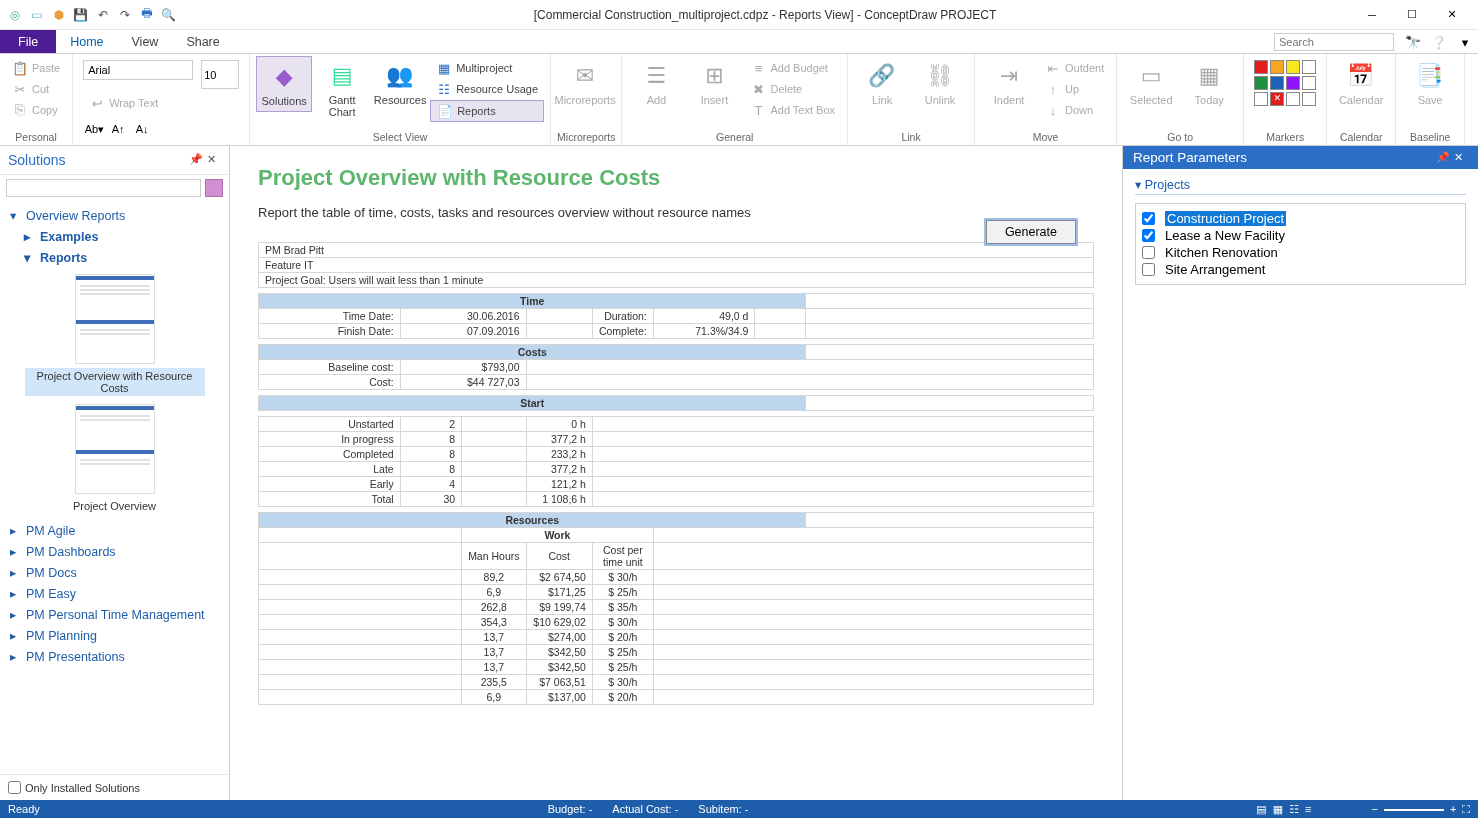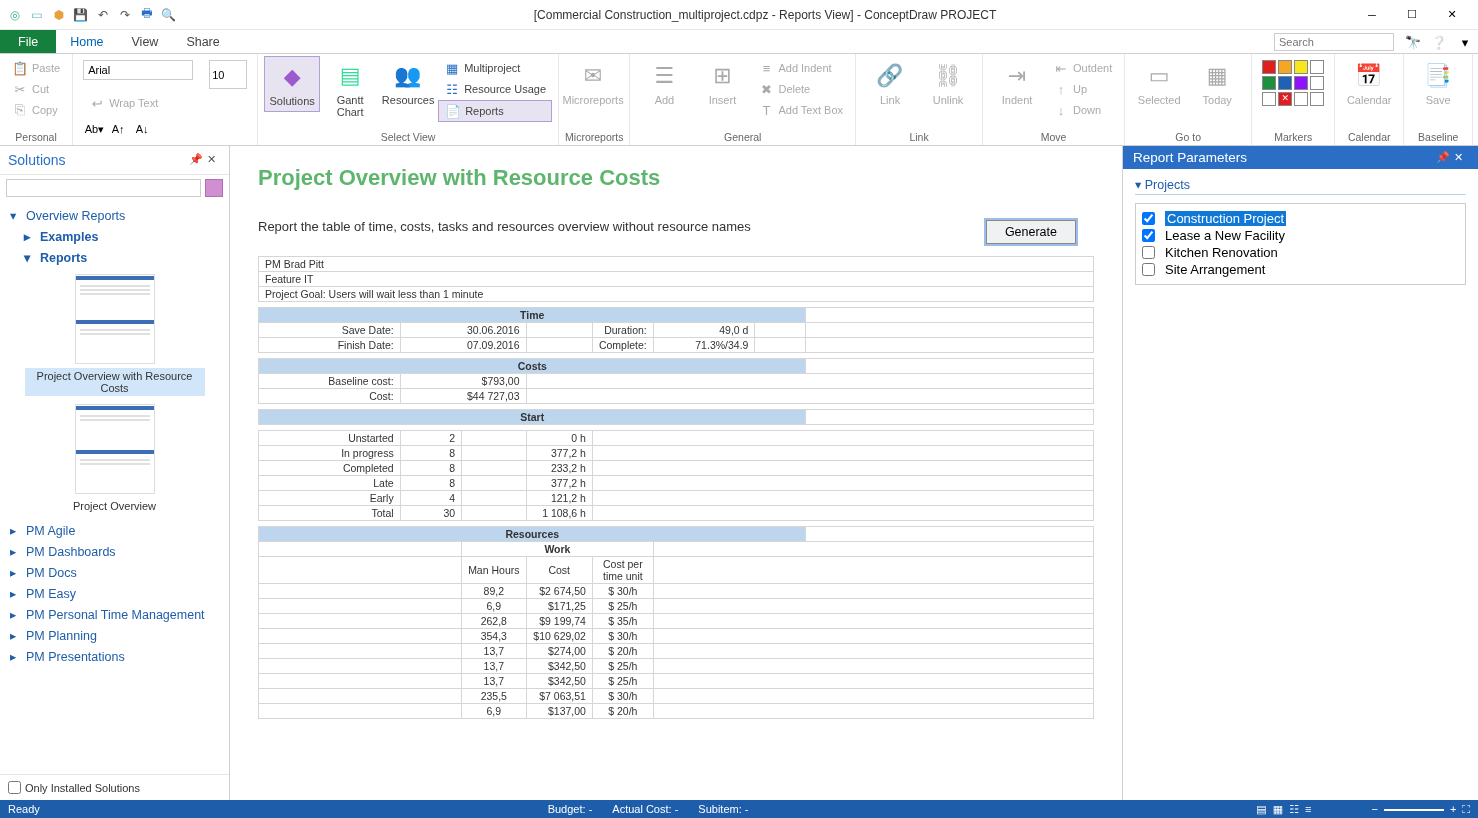--- a/index.html
+++ b/index.html
@@ -5,21 +5,21 @@
 * { margin: 0; padding: 0; box-sizing: border-box; font-family: "Segoe UI", Arial, sans-serif; }
 html, body { width: 1478px; height: 818px; overflow: hidden; background: #fff; }
 .titlebar { height: 30px; display: flex; align-items: center; background: #fff; border-bottom: 1px solid #e6e6e6; }
 .qat { display: flex; gap: 4px; padding: 0 6px; }
 .qat-btn { width: 18px; height: 18px; display: flex; align-items: center; justify-content: center; font-size: 12px; color: #555; cursor: pointer; }
 .title-text { flex: 1; text-align: center; font-size: 12px; color: #333; }
 .win-controls { display: flex; gap: 12px; padding: 0 12px; }
 .win-btn { width: 28px; height: 22px; display: flex; align-items: center; justify-content: center; font-size: 11px; cursor: pointer; }
 
 .menubar { height: 24px; display: flex; align-items: stretch; background: #fff; border-bottom: 1px solid #d0d0d0; }
-.file-tab { background: #15803d; color: #fff; padding: 0 18px; display: flex; align-items: center; font-size: 12.5px; cursor: pointer; }
+.file-tab { background: #4c1d95; color: #fff; padding: 0 18px; display: flex; align-items: center; font-size: 12.5px; cursor: pointer; }
 .menu-tab { padding: 0 14px; display: flex; align-items: center; font-size: 12.5px; color: #444; cursor: pointer; }
 .menu-tab.active { color: #0063b1; }
 .menu-spacer { flex: 1; }
 .search-box { width: 120px; height: 18px; border: 1px solid #ccc; margin: 3px 6px; font-size: 11px; padding: 0 4px; color: #aaa; }
 .menu-icon-btn { width: 20px; height: 20px; margin: 2px 3px; font-size: 13px; display: flex; align-items: center; justify-content: center; cursor: pointer; }
 
 .ribbon { height: 92px; display: flex; background: #fff; border-bottom: 1px solid #d0d0d0; }
 .ribbon-group { display: flex; flex-direction: column; border-right: 1px solid #e8e8e8; padding: 2px 6px 0; }
 .ribbon-group-body { flex: 1; display: flex; align-items: flex-start; gap: 2px; }
 .ribbon-group-label { font-size: 10.5px; color: #666; text-align: center; padding: 1px 0 2px; }
@@ -57,21 +57,21 @@
 .thumb-bar { height: 4px; background: #3d6db5; margin: 1px 0; }
 .thumb-lines { flex: 1; display: flex; flex-direction: column; gap: 2px; padding: 4px; }
 .thumb-line { height: 2px; background: #e0e0e0; }
 .thumb-label { font-size: 11px; color: #333; text-align: center; max-width: 180px; padding: 2px; }
 .thumb-label.selected { background: #d1e6f9; }
 .only-installed { padding: 6px 8px; font-size: 11px; color: #333; border-top: 1px solid #e8e8e8; display: flex; align-items: center; gap: 4px; }
 
 .main { flex: 1; background: #fff; overflow: auto; position: relative; }
 .report-view { padding: 18px 28px; }
 .report-title { font-size: 22px; font-weight: 600; color: #5eb56d; line-height: 1.3; }
-.report-desc { margin-top: 26px; font-size: 13px; color: #333; }
+.report-desc { margin-top: 12px; font-size: 13px; color: #333; }
 .generate-btn { position: absolute; top: 74px; right: 46px; padding: 4px 18px; font-size: 12.5px; border: 1px solid #8a8a8a; background: #f0f1f3; box-shadow: 0 0 0 2px #9cbde6; cursor: pointer; }
 .report-table { margin-top: 18px; border-collapse: collapse; font-size: 10.5px; color: #333; }
 .report-table td { border: 1px solid #d6d6d6; padding: 1px 6px; height: 14px; }
 .report-table .hdr { background: #bed5ee; text-align: center; font-weight: bold; }
 .report-table .lbl { text-align: right; }
 .report-table .val { text-align: right; margin-left: 32px; }
 .report-table .num { text-align: right; }
 .report-table .ctr { text-align: center; }
 
 .right-panel { width: 356px; border-left: 1px solid #d0d0d0; display: flex; flex-direction: column; }
@@ -140,21 +140,21 @@
             <span class="ribbon-small-icon">⎘</span>
             <span>Copy</span>
           </div>
       </div>
     </div>
     <div class="ribbon-group-label">Personal</div>
   </div>
 
   <div class="ribbon-group">
     <div class="ribbon-group-body" style="flex-direction:column;gap:4px;padding:4px;">
-      <div style="display:flex;gap:16px;">
+      <div style="display:flex;gap:8px;">
         <input class="font-select" value="Arial" style="">
         <input class="size-select" value="10" style="">
       </div>
       <div class="ribbon-small disabled">
           <span class="ribbon-small-icon">↩</span>
           <span>Wrap Text</span>
         </div>
       <div class="fmt-row">
         <span class="fmt-btn">Ab▾</span>
         <span class="fmt-btn">A↑</span>
@@ -212,21 +212,21 @@
           <span class="ribbon-big-icon">☰</span>
           <span>Add</span>
         </div>
       <div class="ribbon-big disabled">
           <span class="ribbon-big-icon">⊞</span>
           <span>Insert</span>
         </div>
       <div class="ribbon-small-col">
         <div class="ribbon-small disabled">
             <span class="ribbon-small-icon">≡</span>
-            <span>Add Indent</span>
+            <span>Add Budget</span>
           </div>
         <div class="ribbon-small disabled">
             <span class="ribbon-small-icon">✖</span>
             <span>Delete</span>
           </div>
         <div class="ribbon-small disabled">
             <span class="ribbon-small-icon">T</span>
             <span>Add Text Box</span>
           </div>
       </div>
@@ -463,21 +463,21 @@
               <td colspan="16">Project Goal: Users will wait less than 1 minute</td>
             </tr>
         <tr>
               <td colspan="16" style="border:none;height:6px"></td>
             </tr>
         <tr>
               <td class="hdr" colspan="8">Time</td>
               <td colspan="8"></td>
             </tr>
         <tr>
-          <td class="lbl">Save Date:</td>
+          <td class="lbl">Time Date:</td>
               <td class="val" colspan="2">30.06.2016</td>
               <td></td>
           <td class="lbl">Duration:</td>
               <td class="val" colspan="2">49,0 d</td>
               <td></td>
           <td colspan="8"></td>
         </tr>
         <tr>
           <td class="lbl">Finish Date:</td>
               <td class="val" colspan="2">07.09.2016</td>

